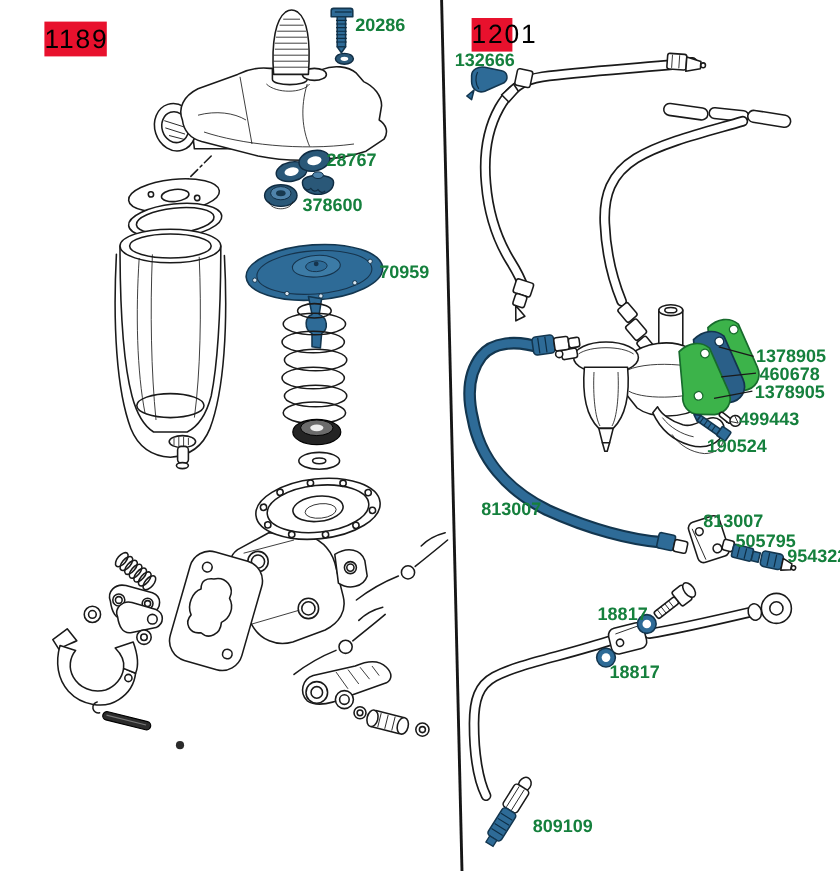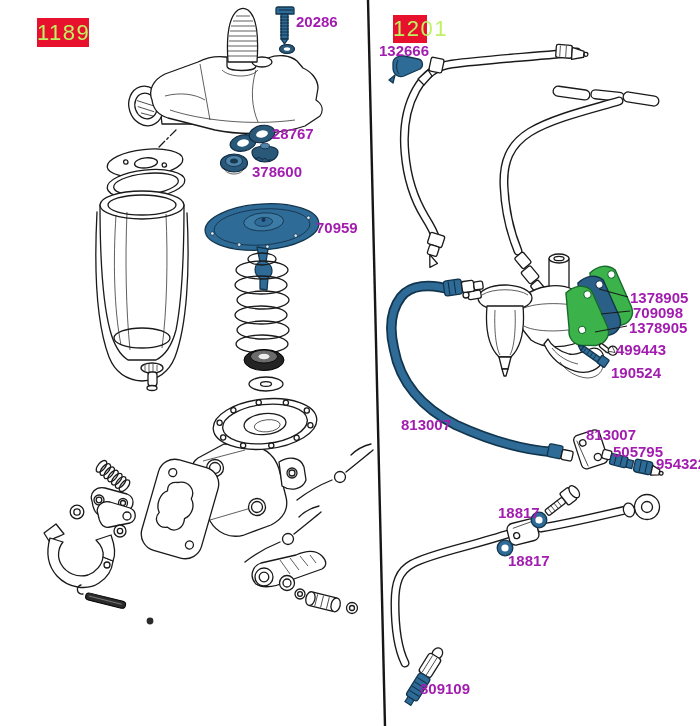--- a/index.html
+++ b/index.html
@@ -1,22 +1,22 @@
 <!DOCTYPE html>
 <html><head>
 <meta charset="utf-8">
 <style>
   html,body{margin:0;padding:0;background:#fff;}
   #canvas{position:relative;width:700px;height:726px;background:#ffffff;overflow:hidden;
           font-family:"Liberation Sans",sans-serif;}
   #art{position:absolute;left:0;top:0;}
-  .plate{position:absolute;background:#e8112d;color:#bef264;text-align:left;
+  .plate{position:absolute;background:#e8112d;color:#000000;text-align:left;
          font-size:22px;letter-spacing:1.5px;font-weight:500;
          font-family:"Liberation Sans",sans-serif;}
-  .callout{position:absolute;color:#a21caf;font-weight:600;font-size:15px;
+  .callout{position:absolute;color:#15803d;font-weight:600;font-size:15px;
            white-space:nowrap;font-family:"Liberation Sans",sans-serif;cursor:pointer;}
   
   .ln{stroke:#1a1a1a;fill:none;stroke-width:1.3;stroke-linecap:round;stroke-linejoin:round;}
   .thin{stroke:#1a1a1a;fill:none;stroke-width:.7;}
   .wh{fill:#ffffff;stroke:#1a1a1a;stroke-width:1.3;stroke-linejoin:round;}
   .bl{fill:#2e6b97;stroke:#13364f;stroke-width:1.3;stroke-linejoin:round;}
   .dk{fill:#2a5878;stroke:#102c42;stroke-width:1.2;}
   .gr{fill:#3cb34a;stroke:#176b2c;stroke-width:1.4;}
   .nv{fill:#2a5f88;stroke:#13344d;stroke-width:1.4;}
   .hose-o{stroke:#1a1a1a;stroke-width:9;fill:none;stroke-linecap:round;}
@@ -437,24 +437,24 @@
   <div class="plate" style="left:37px;top:18px;width:52px;height:29px;line-height:29px;">1189</div>
   <div class="plate" style="left:393px;top:15px;width:34px;height:28px;line-height:28px;">1201</div>
 
   <span class="callout" style="left:296px;top:13px">20286</span>
   <span class="callout" style="left:272px;top:125px">28767</span>
   <span class="callout" style="left:252px;top:163px">378600</span>
   <span class="callout" style="left:316px;top:219px">70959</span>
 
   <span class="callout" style="left:379px;top:42px">132666</span>
   <span class="callout" style="left:630px;top:289px">1378905</span>
-  <span class="callout" style="left:633px;top:304px">709098</span>
+  <span class="callout" style="left:633px;top:304px">460678</span>
   <span class="callout" style="left:629px;top:319px">1378905</span>
   <span class="callout" style="left:616px;top:341px">499443</span>
-  <span class="callout" style="left:611px;top:364px">190524</span>
+  <span class="callout" style="left:589px;top:364px">190524</span>
   <span class="callout" style="left:401px;top:416px">813007</span>
   <span class="callout" style="left:586px;top:426px">813007</span>
   <span class="callout" style="left:613px;top:443px">505795</span>
   <span class="callout" style="left:656px;top:455px">954322</span>
   <span class="callout" style="left:498px;top:504px">18817</span>
   <span class="callout" style="left:508px;top:552px">18817</span>
-  <span class="callout" style="left:420px;top:680px">809109</span>
+  <span class="callout" style="left:444px;top:680px">809109</span>
 </div>
 
 </body></html>

